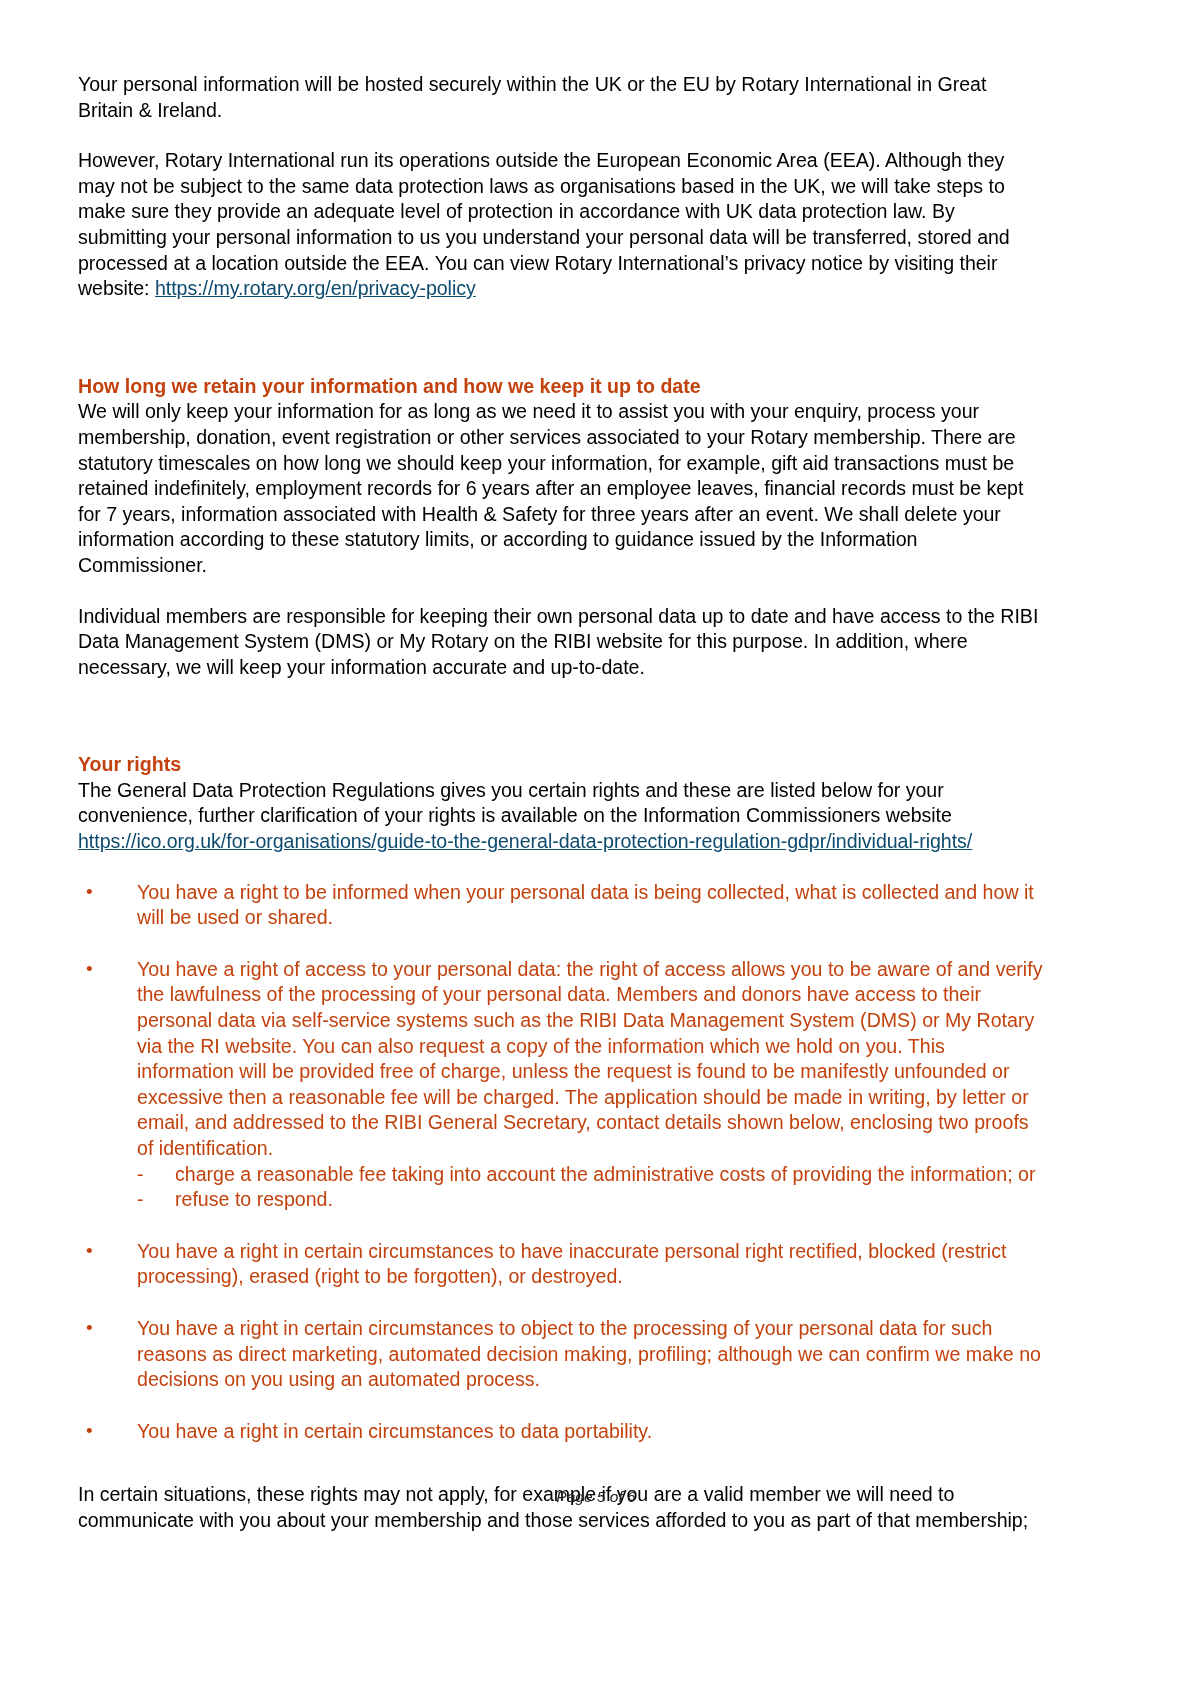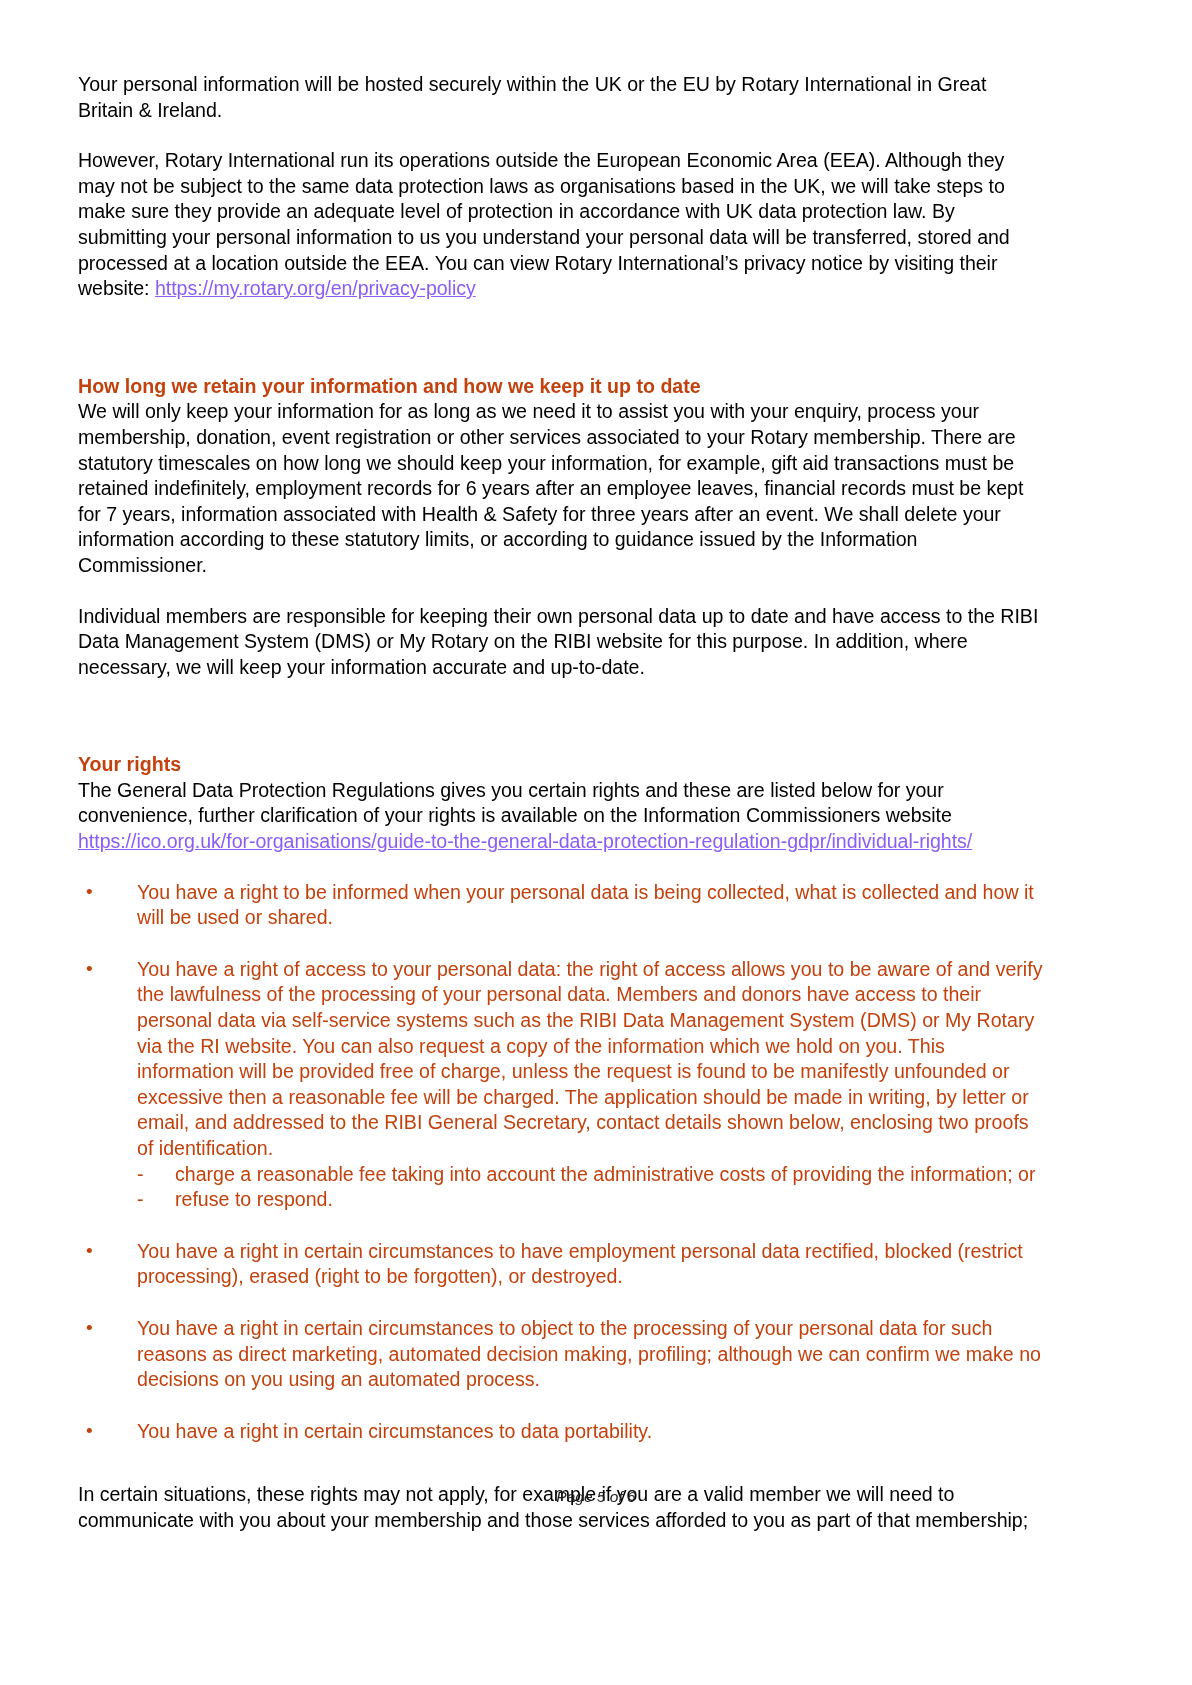--- a/index.html
+++ b/index.html
@@ -42,21 +42,21 @@
     height: 12px;
   }
   .heading {
     font-size: 19.6px;
     line-height: 25.6px;
     font-weight: bold;
     color: #c2410c;
     margin-top: 47px;
   }
   a.link {
-    color: #8b5cf6;
+    color: #0c4a6e;
     text-decoration: underline;
     word-break: break-word;
   }
 
   ul.bullets {
     list-style: none;
     margin: 0;
     padding: 0;
   }
   li.bullet {
@@ -148,21 +148,21 @@
 
       <li class="bullet">
         <p class="blk">You have a right of access to your personal data: the right of access allows you to be aware of and verify the lawfulness of the processing of your personal data.  Members and donors have access to their personal data via self-service systems such as the RIBI Data Management System (DMS) or My Rotary via the RI website. You can also request a copy of the information which we hold on you. This information will be provided free of charge, unless the request is found to be manifestly unfounded or excessive then a reasonable fee will be charged. The application should be made in writing, by letter or email, and addressed to the RIBI General Secretary, contact details shown below, enclosing two proofs of identification.</p>
         <ul class="dashes">
           <li class="dash">charge a reasonable fee taking into account the administrative costs of providing the information; or</li>
           <li class="dash">refuse to respond.</li>
         </ul>
       </li>
 
       <li class="bullet">
-        <p class="blk">You have a right in certain circumstances to have employment personal data rectified, blocked (restrict processing), erased (right to be forgotten), or destroyed.</p>
+        <p class="blk">You have a right in certain circumstances to have inaccurate personal right rectified, blocked (restrict processing), erased (right to be forgotten), or destroyed.</p>
       </li>
 
       <li class="bullet">
         <p class="blk">You have a right in certain circumstances to object to the processing of your personal data for such reasons as direct marketing, automated decision making, profiling; although we can confirm we make no decisions on you using an automated process.</p>
       </li>
 
       <li class="bullet">
         <p class="blk">You have a right in certain circumstances to data portability.</p>
       </li>
 

